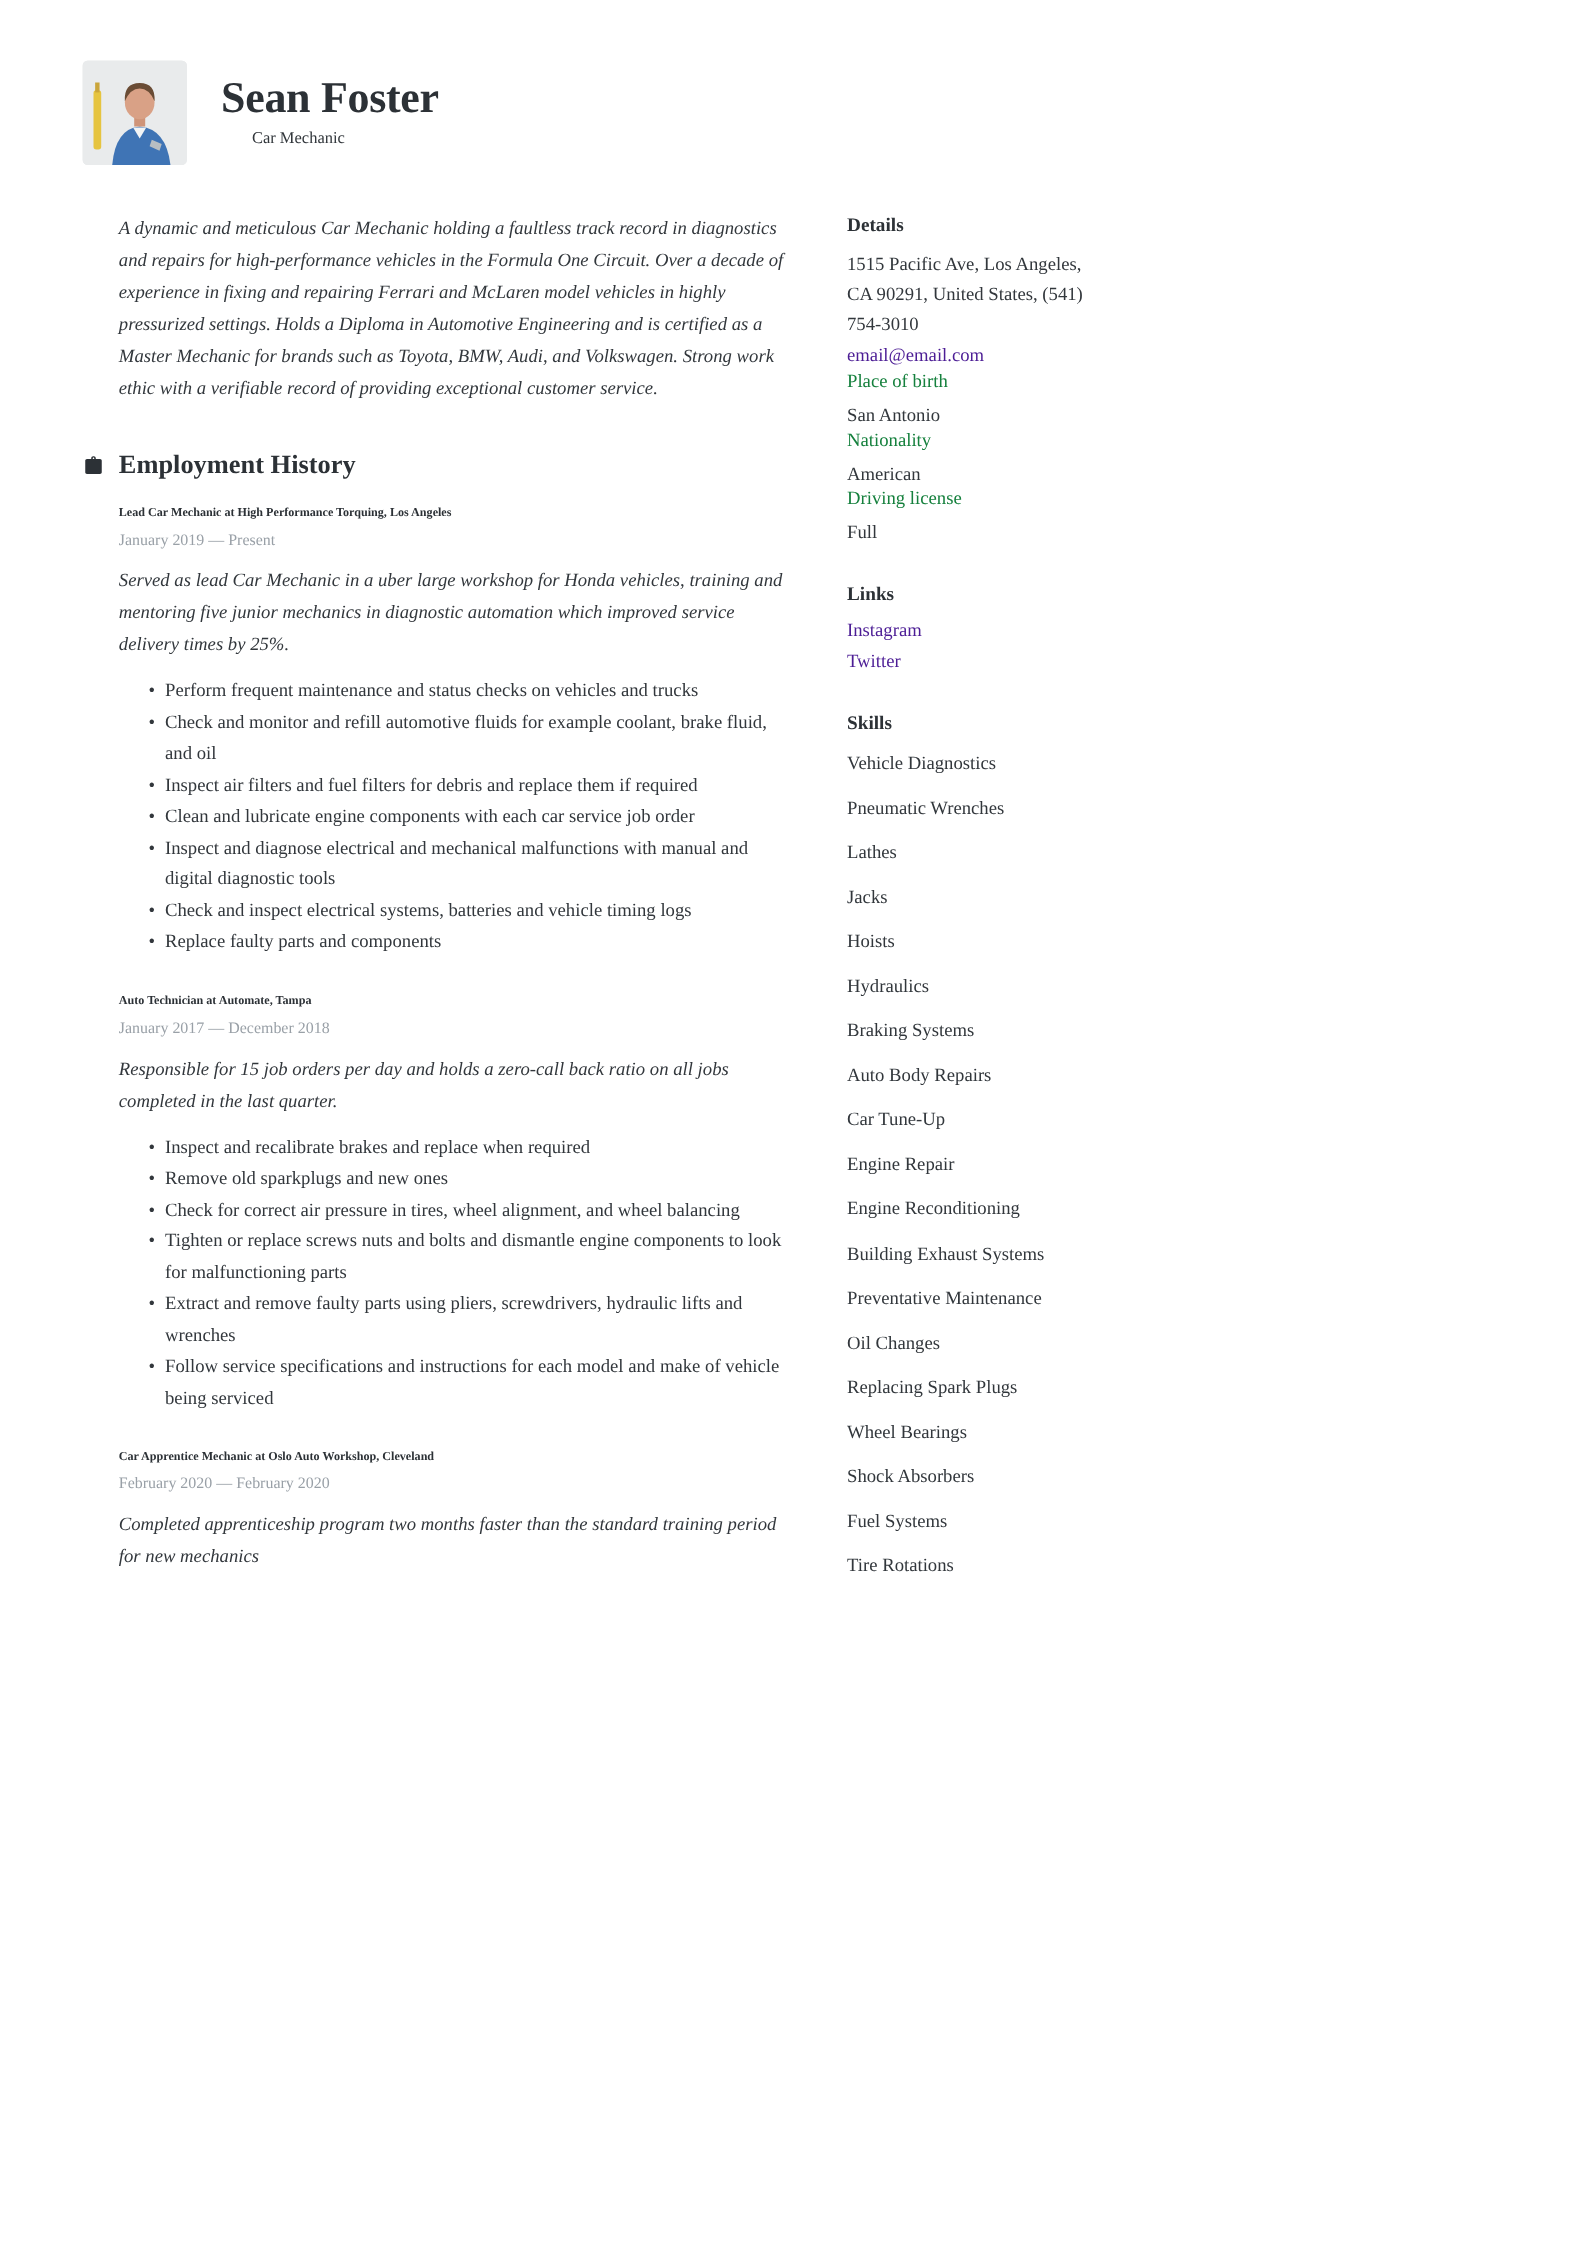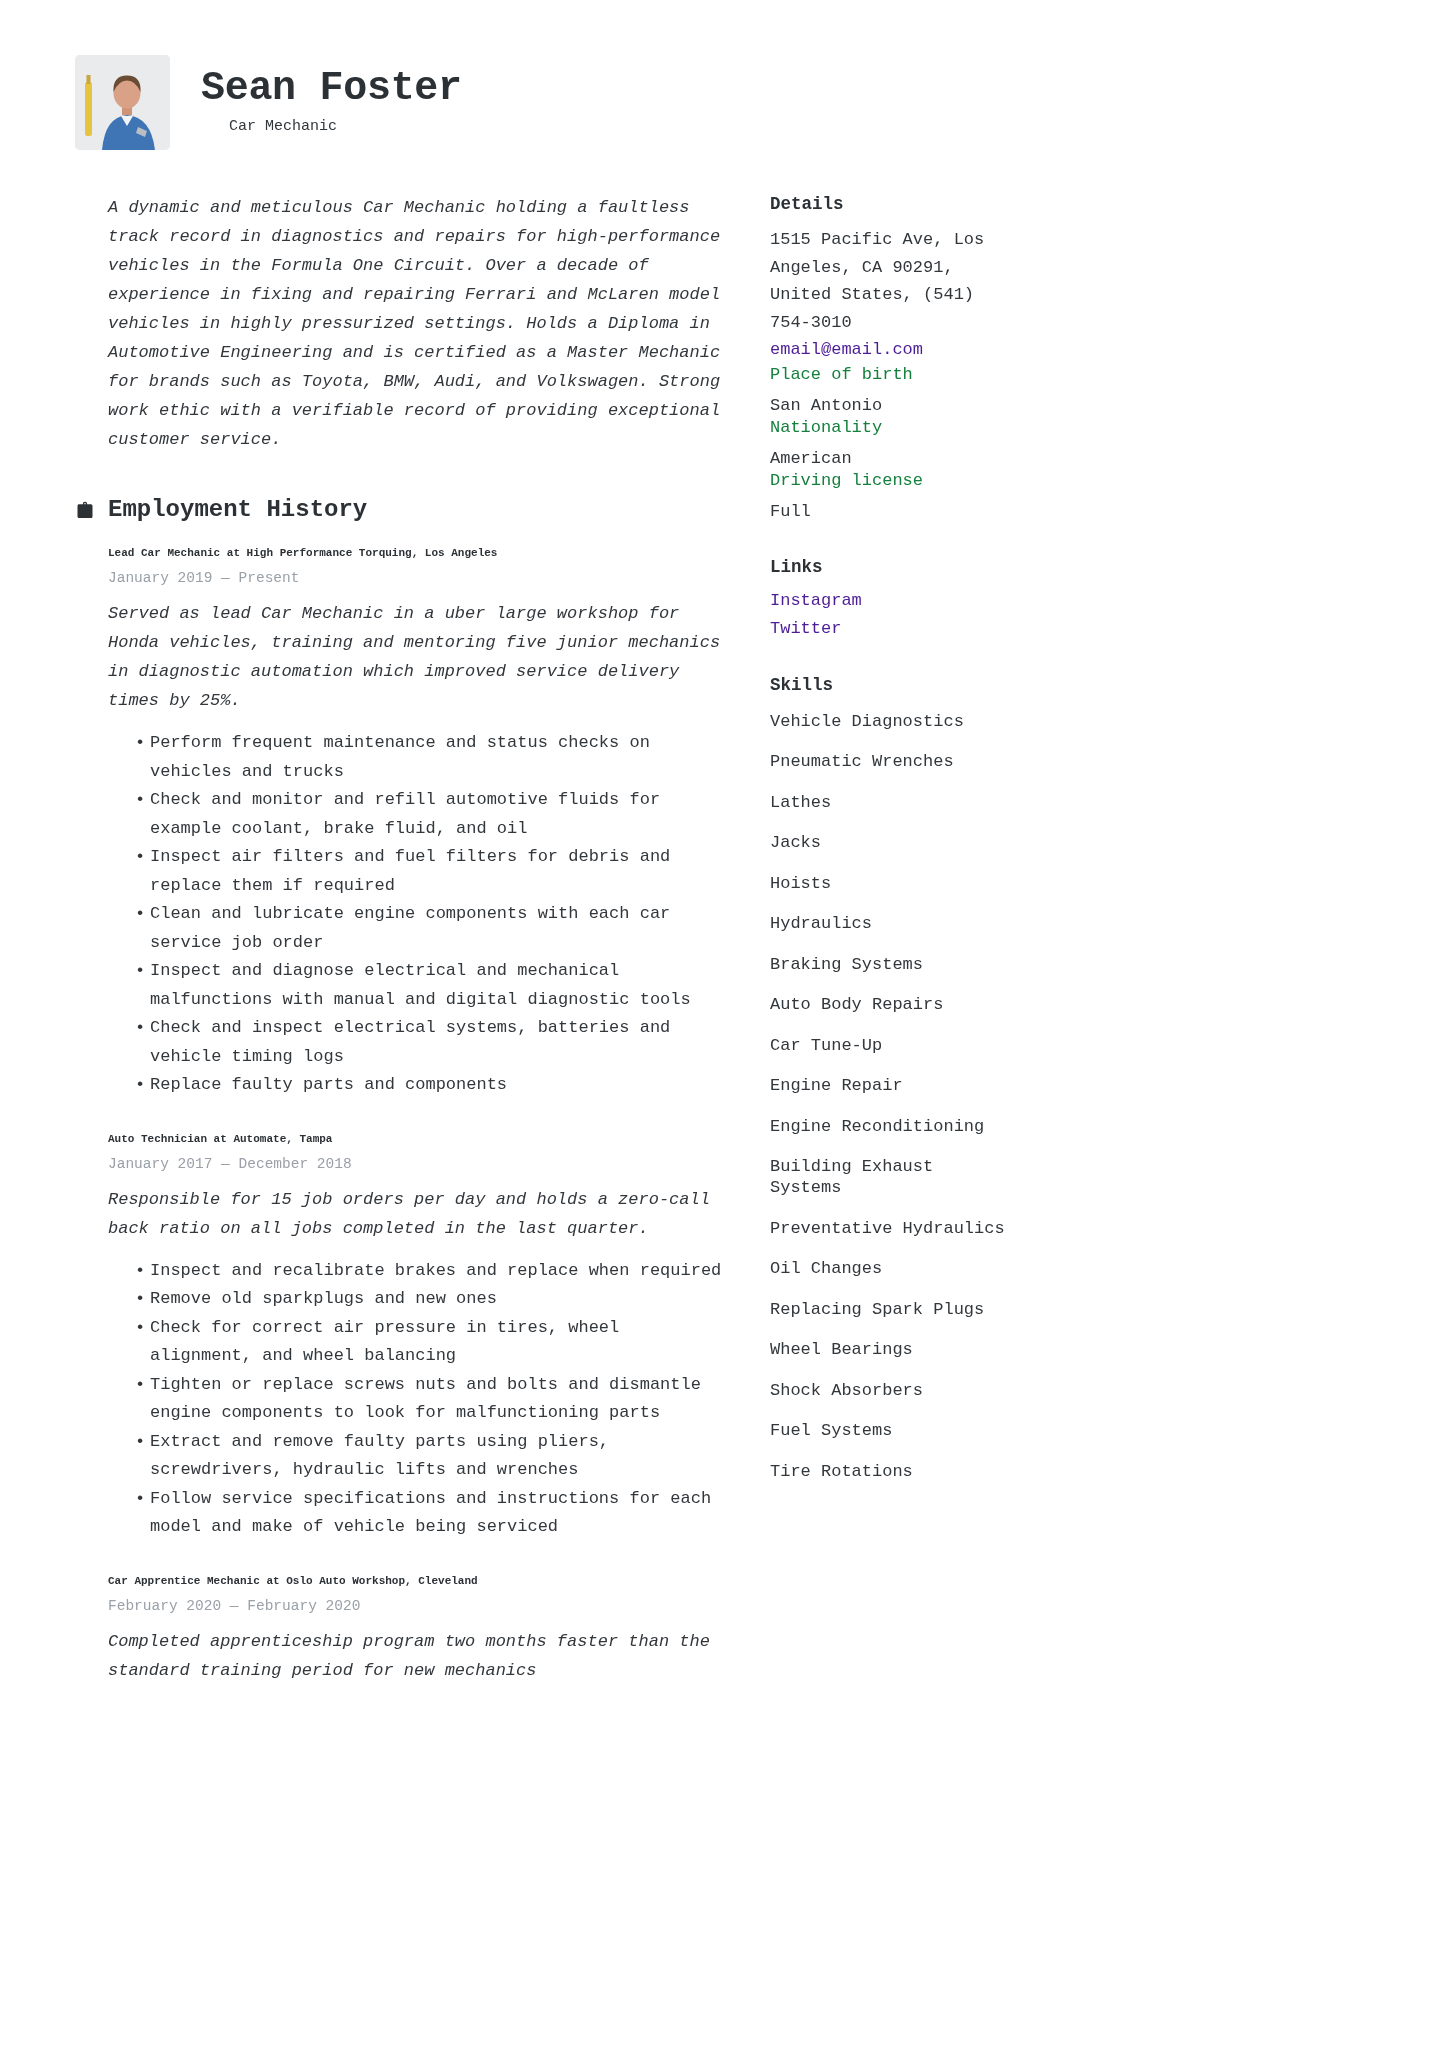--- a/index.html
+++ b/index.html
@@ -1,19 +1,19 @@
 <!DOCTYPE html>
 <html><head>
 <meta charset="utf-8">
 <style>
   * { margin:0; padding:0; box-sizing:border-box; }
   html,body { background:#ffffff; }
   .page {
     width:1296px; min-height:2048px; background:#fff;
-    font-family:Liberation Mono, monospace;
+    font-family:Liberation Serif, serif;
     color:#32373c; overflow:hidden; position:relative;
   }
 
   
   .header { display:flex; align-items:flex-start; padding:55px 0 0 75px; gap:31px; }
   .photo {
     width:95px; height:95px; border-radius:5px; overflow:hidden; flex:0 0 auto;
     background:#e9ebec;
   }
   .photo svg { display:block; width:100%; height:100%; }
@@ -175,21 +175,21 @@
           <li>Lathes</li>
           <li>Jacks</li>
           <li>Hoists</li>
           <li>Hydraulics</li>
           <li>Braking Systems</li>
           <li>Auto Body Repairs</li>
           <li>Car Tune-Up</li>
           <li>Engine Repair</li>
           <li>Engine Reconditioning</li>
           <li>Building Exhaust Systems</li>
-          <li>Preventative Hydraulics</li>
+          <li>Preventative Maintenance</li>
           <li>Oil Changes</li>
           <li>Replacing Spark Plugs</li>
           <li>Wheel Bearings</li>
           <li>Shock Absorbers</li>
           <li>Fuel Systems</li>
           <li>Tire Rotations</li>
         </ul>
       </div>
 
     </aside>

